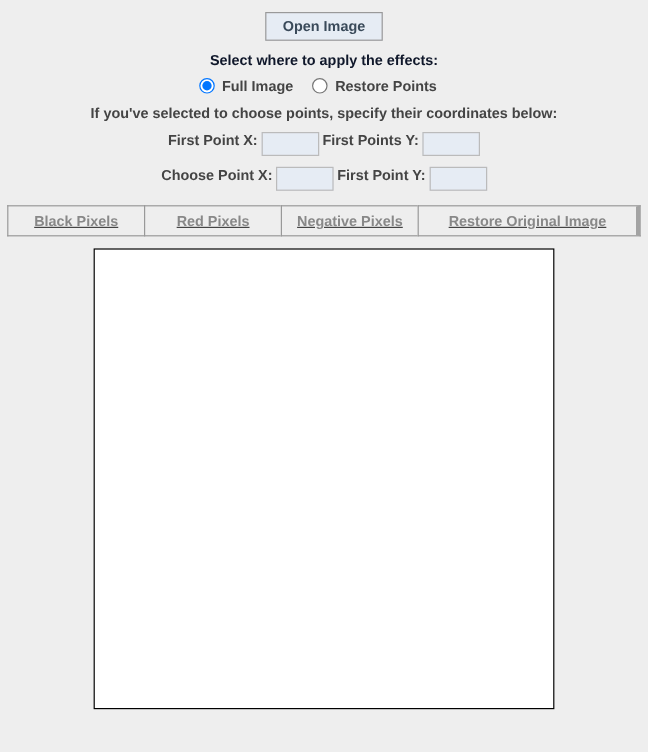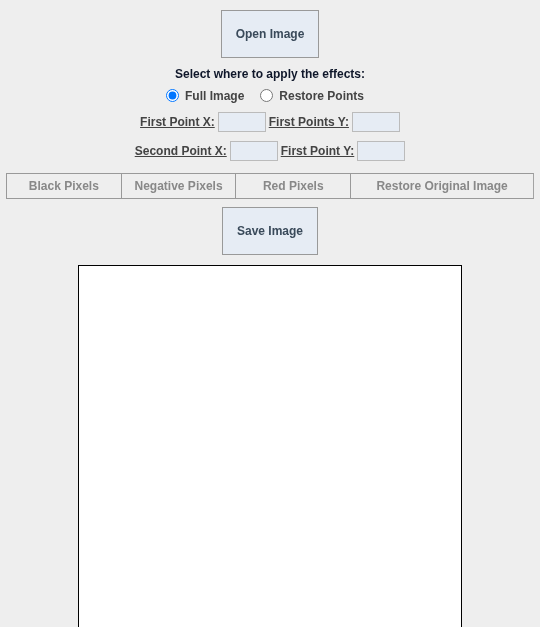--- a/index.html
+++ b/index.html
@@ -23,21 +23,21 @@
       align-items: center;
       padding-top: 10px;
     }
     .btn {
       background: #e6ecf4;
       border: 1px solid #999;
       color: #3a4a5a;
       font-family: Verdana, Geneva, sans-serif;
       font-size: 12px;
       font-weight: bold;
-      padding: 16px 14px;
+      padding: 4px 14px;
       cursor: pointer;
     }
     .instruction {
       margin-top: 9px;
       color: #0f172a;
     }
     .radio-row {
       margin-top: 8px;
       display: flex;
       align-items: flex-start;
@@ -51,55 +51,55 @@
     .radio-label {
       margin-right: 10px;
     }
     .sub-instruction {
       margin-top: 8px;
       color: #444;
     }
     .coords-row {
       margin-top: 9px;
       display: flex;
-      align-items: center;
+      align-items: flex-start;
       gap: 3px;
-      text-decoration: underline;
     }
     .coord-label {
       color: #444;
     }
     .coord-input {
       width: 48px;
       height: 20px;
       background: #e6ecf4;
       border: 1px solid #bbb;
       font-family: Verdana, Geneva, sans-serif;
       font-size: 11px;
       padding: 0 3px;
     }
     .effects-row {
       margin-top: 12px;
       display: flex;
       width: 528px;
+      text-decoration: underline;
     }
     .effects-row .effect-btn {
       flex: 1;
       background: #eeeeee;
       border: 1px solid #999;
       color: #888;
       font-family: Verdana, Geneva, sans-serif;
       font-size: 12px;
       font-weight: bold;
       padding: 5px 0;
       cursor: pointer;
       border-right: none;
     }
     .effects-row .effect-btn:last-child {
-      border-right: 1px solid #a3a3a3;
+      border-right: 4px solid #a3a3a3;
     }
     .effects-row .effect-btn.wide {
       flex: 1.6;
     }
     .save-row {
       margin-top: 8px;
     }
     .canvas-wrap {
       margin-top: 10px;
     }
@@ -119,43 +119,41 @@
 
   <div class="instruction">Select where to apply the effects:</div>
 
   <div class="radio-row">
     <input type="radio" name="scope" checked="" style="">
     <span class="radio-label">Full Image</span>
     <input type="radio" name="scope" style="">
     <span class="radio-label">Restore Points</span>
   </div>
 
+  <div class="sub-instruction">If you've selected to choose points, specify their coordinates below:</div>
 
   <div class="coords-row">
     <span class="coord-label">First Point X:</span>
     <input type="text" class="coord-input" value="" style="">
     <span class="coord-label">First Points Y:</span>
     <input type="text" class="coord-input" value="" style="">
   </div>
 
   <div class="coords-row">
-    <span class="coord-label">Second Point X:</span>
+    <span class="coord-label">Choose Point X:</span>
     <input type="text" class="coord-input" value="" style="">
     <span class="coord-label">First Point Y:</span>
     <input type="text" class="coord-input" value="" style="">
   </div>
 
   <div class="effects-row">
     <button class="effect-btn">Black Pixels</button>
+    <button class="effect-btn">Red Pixels</button>
     <button class="effect-btn">Negative Pixels</button>
-    <button class="effect-btn">Red Pixels</button>
     <button class="effect-btn wide">Restore Original Image</button>
   </div>
 
-  <div class="save-row">
-    <button class="btn">Save Image</button>
-  </div>
 
   <div class="canvas-wrap">
     <div class="canvas"></div>
   </div>
 
 </div>
 
 </body></html>

